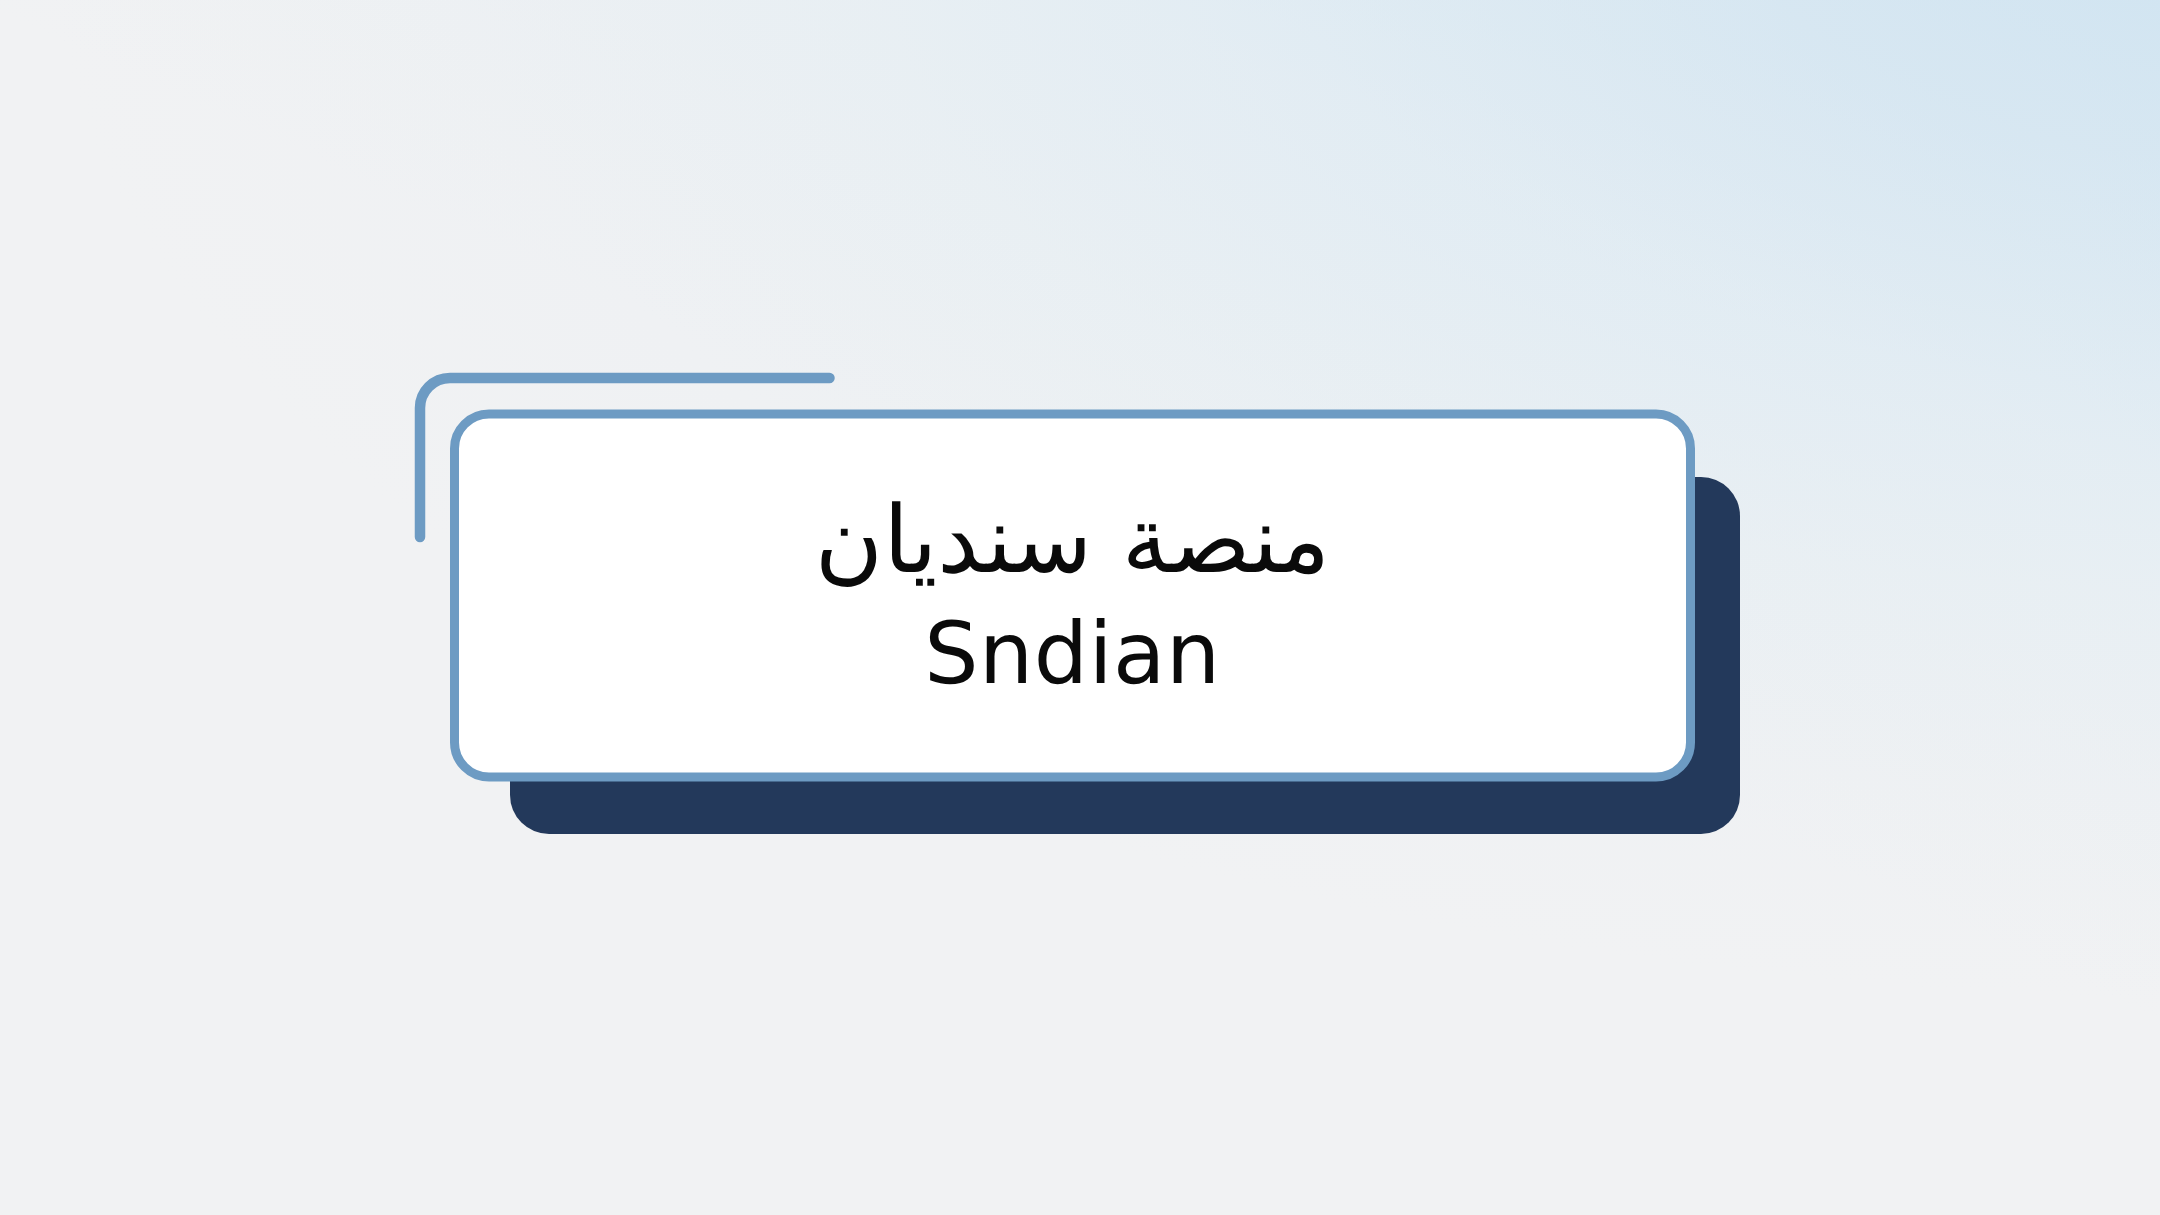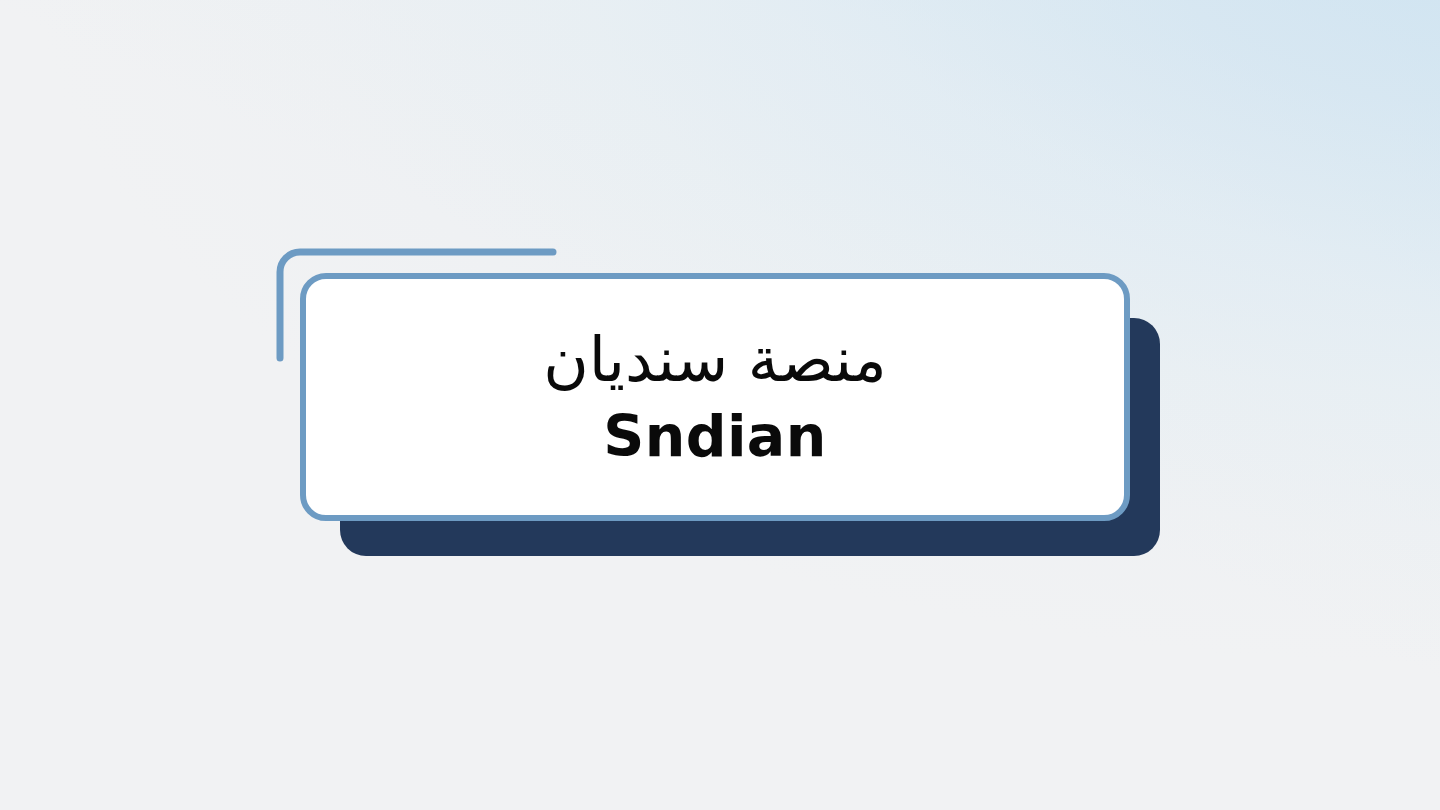--- a/index.html
+++ b/index.html
@@ -107,21 +107,21 @@
     direction: rtl;
     unicode-bidi: isolate;
     text-align: center;
     letter-spacing: 0;
     white-space: nowrap;
   }
 
   .card-title-en {
     font-size: 57px;
     line-height: 1.15;
-    font-weight: 700;
+    font-weight: 400;
     color: #0a0a0a;
     text-align: center;
     letter-spacing: 0.4px;
     white-space: nowrap;
     margin-top: 6px;
   }
 </style>
 </head>
 <body>
 

